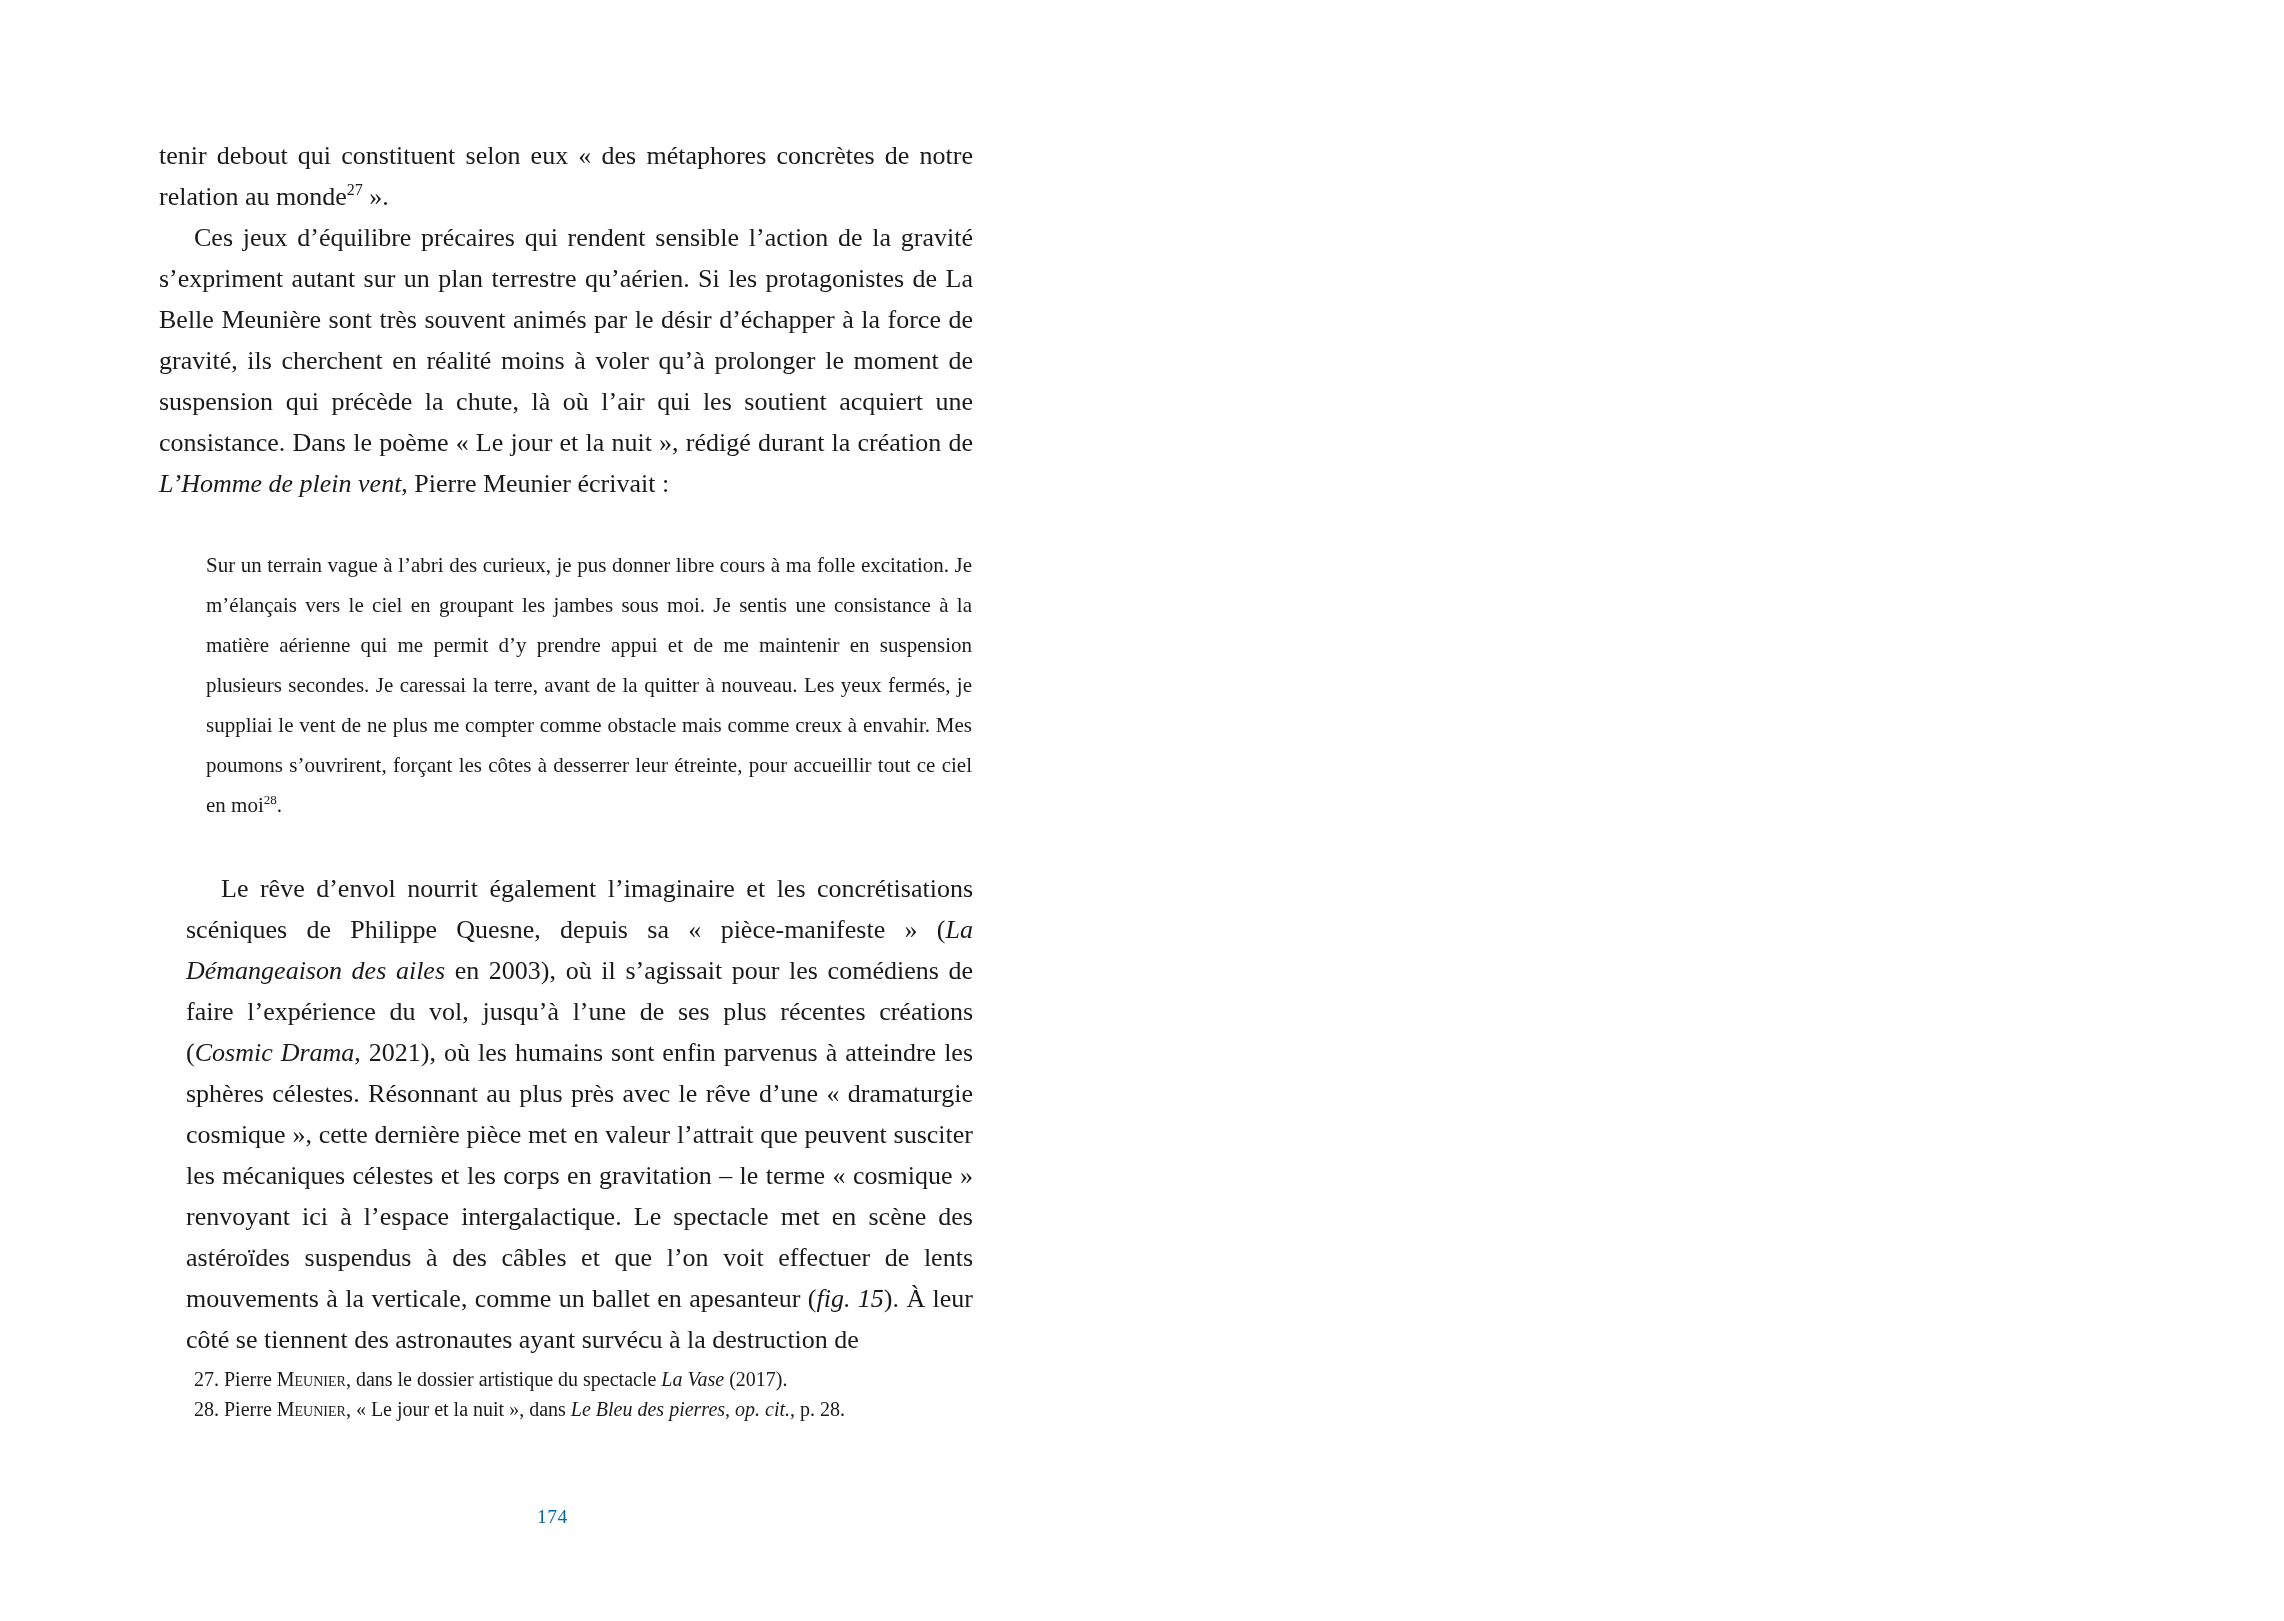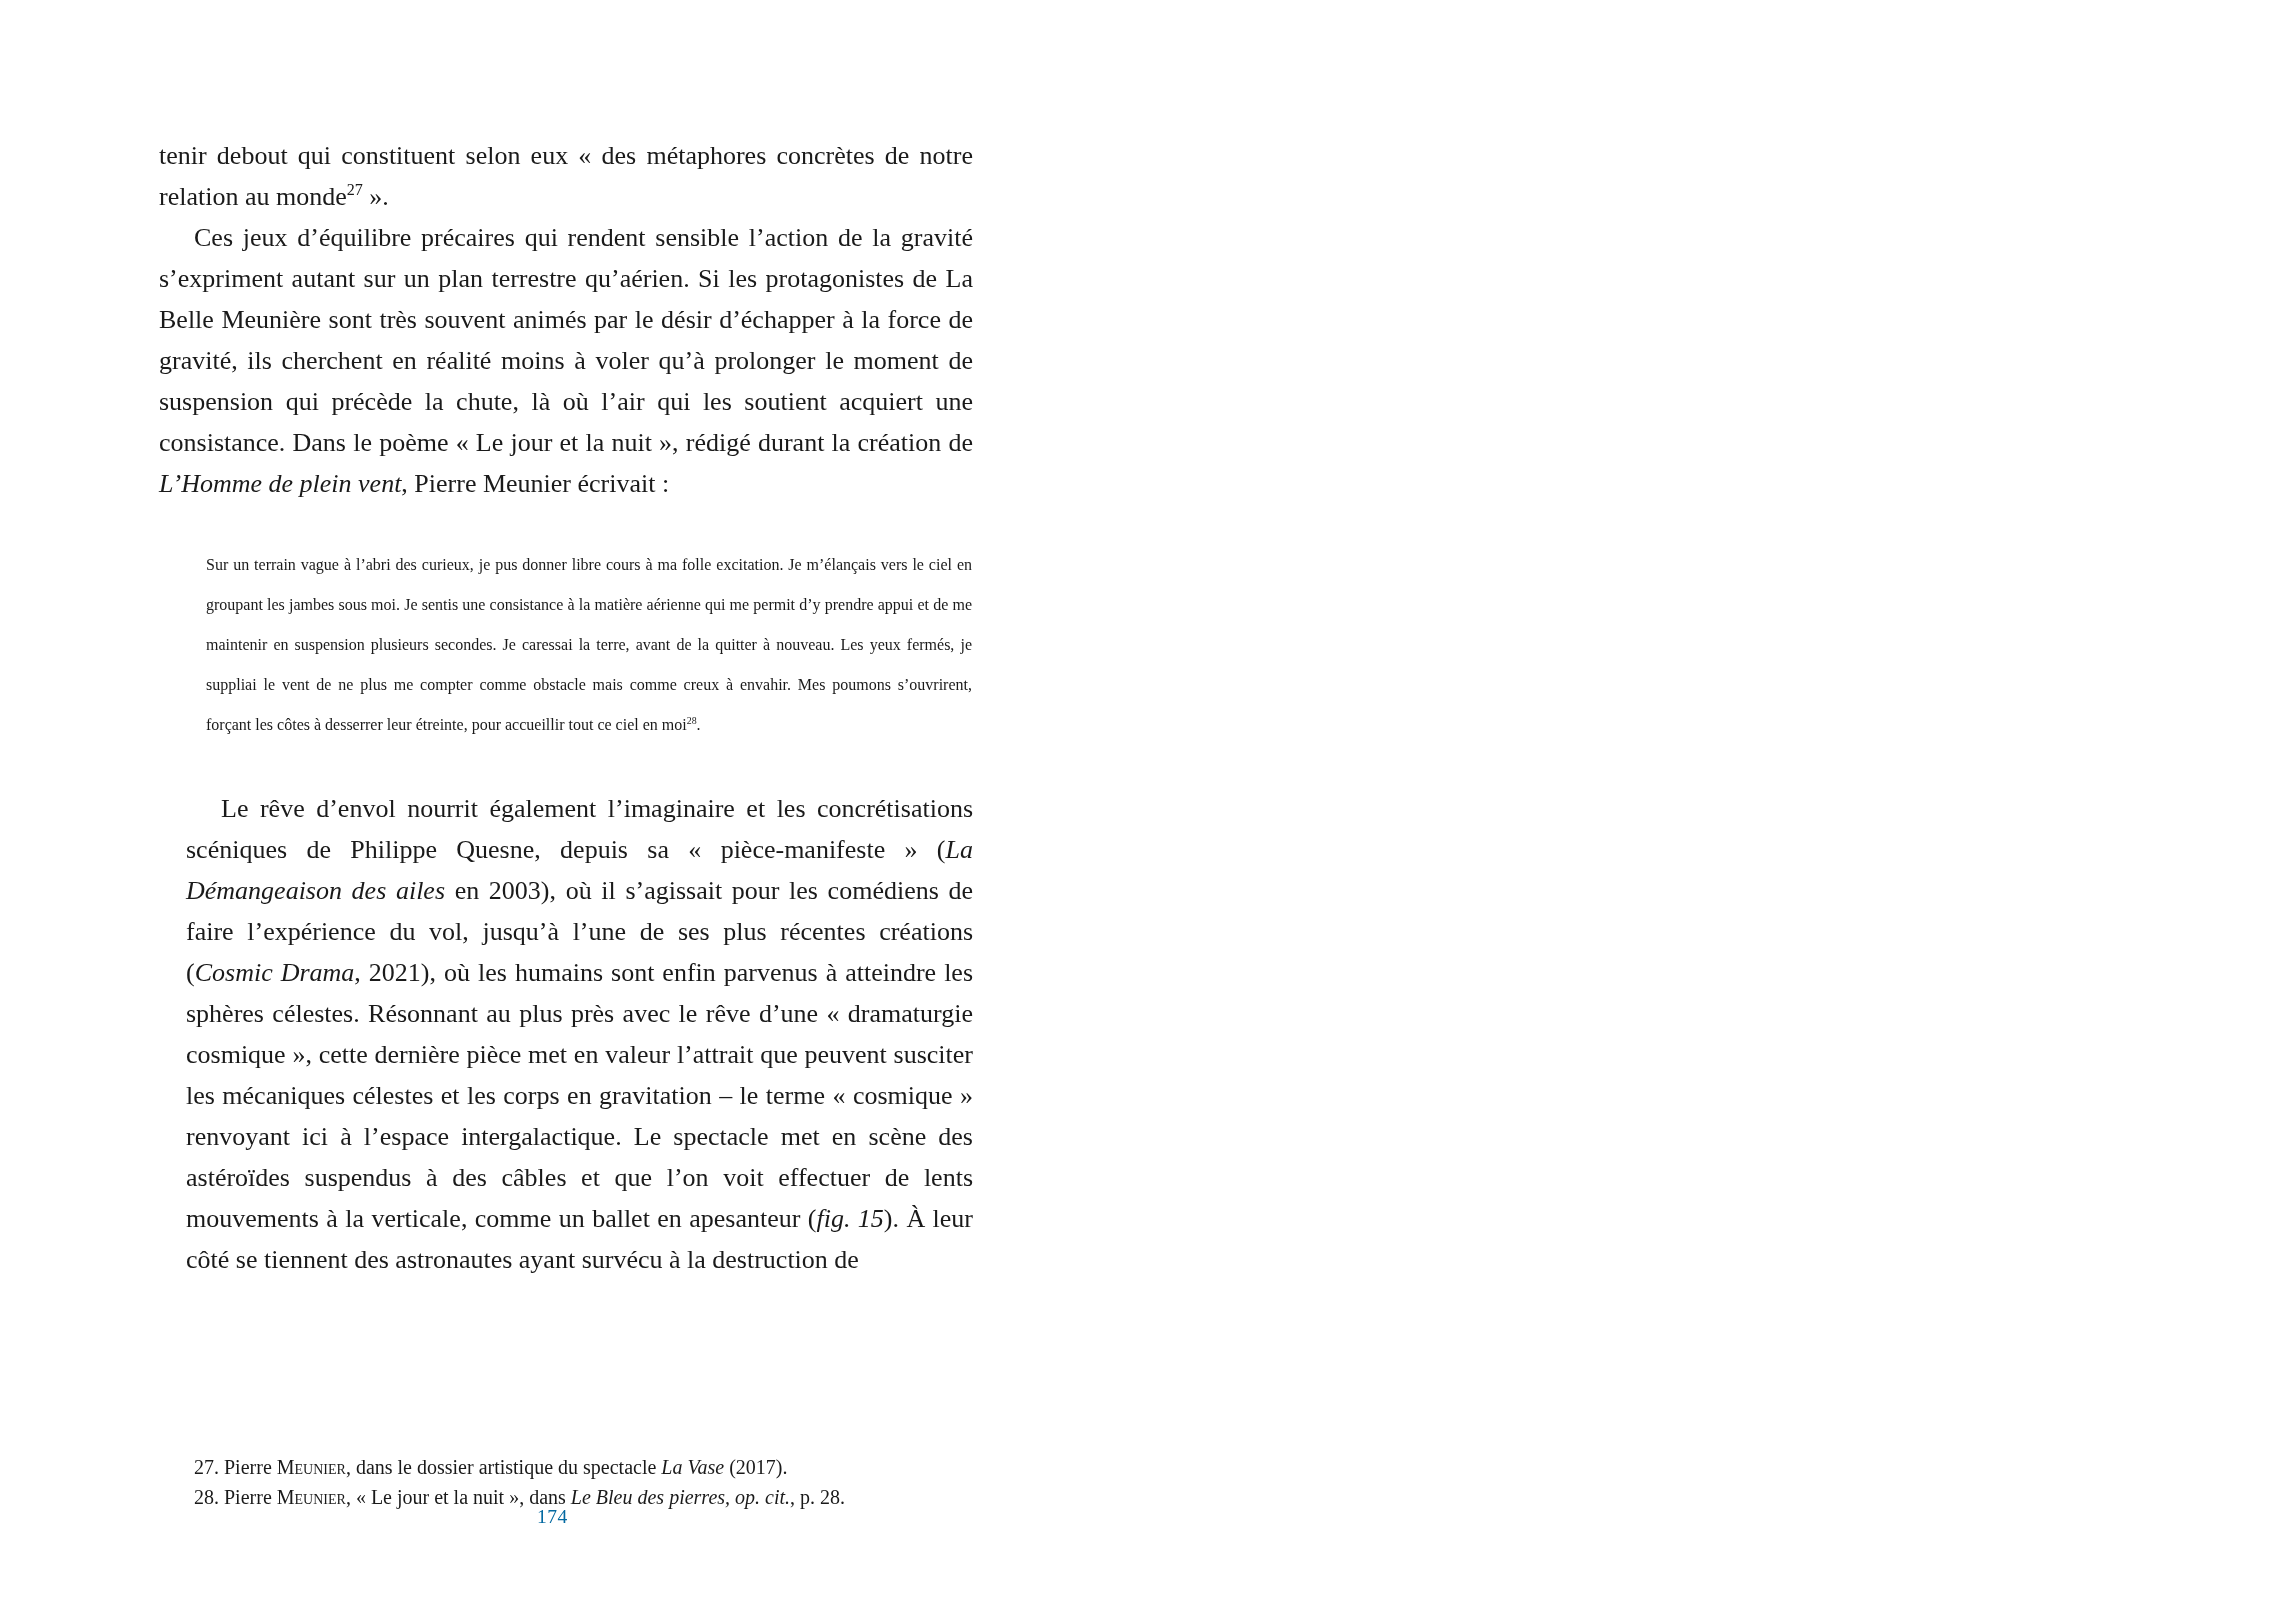--- a/index.html
+++ b/index.html
@@ -42,41 +42,41 @@
     text-align: justify;
     text-justify: inter-word;
     hyphens: auto;
   }
   .body-text p { margin: 0; }
   .body-text p.indent { text-indent: 35px; }
 
   .quote {
     margin: 41px 0 0 47px;
     width: 766px;
-    font-size: 16px;
+    font-size: 21px;
     line-height: 40px;
     text-align: justify;
   }
   .quote p { margin: 0; }
 
   .after-quote { margin-top: 43px; margin-left: 27px; }
 
   sup {
     font-size: 0.62em;
     vertical-align: super;
     line-height: 0;
   }
   .smallcaps {
     font-variant: small-caps;
   }
 
   .footnotes-left {
     position: absolute;
     left: 159px;
-    top: 1452px;
+    top: 1364px;
     width: 814px;
     font-size: 20px;
     line-height: 30px;
     text-align: justify;
   }
   .footnotes-left p { margin: 0; text-indent: 35px; }
 
   .folio {
     position: absolute;
     font-size: 19.6px;

